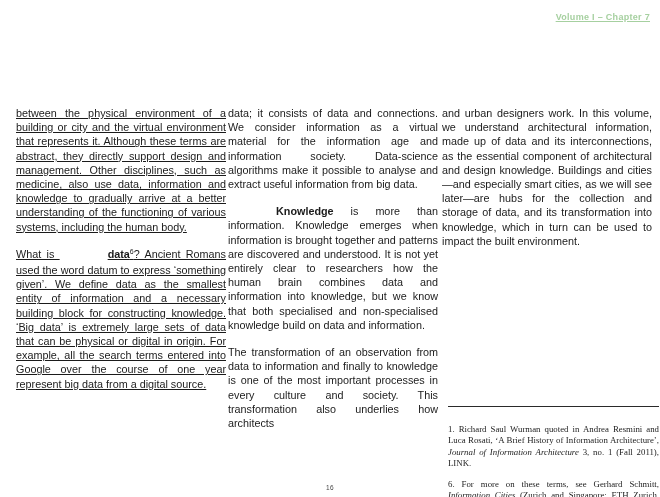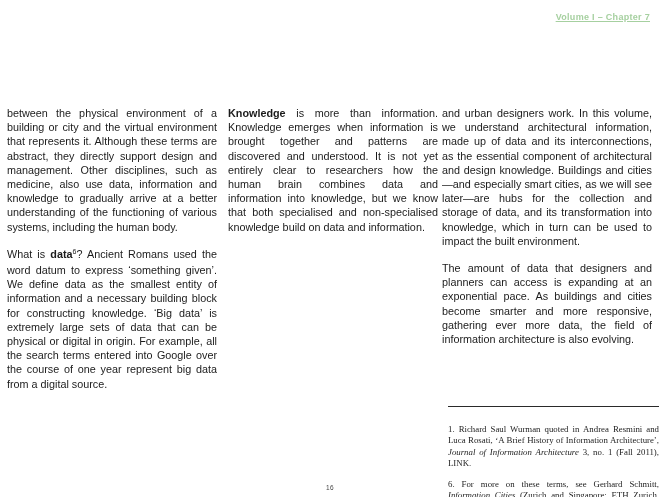--- a/index.html
+++ b/index.html
@@ -22,25 +22,25 @@
   }
   .col{
     position:absolute;
     top:106px;
     width:210px;
     font-size:10.8px;
     line-height:14.2px;
     color:#1b1b1b;
     text-align:justify;
   }
-  .col-1{left:7px;}
+  .col-1{left:16px;text-decoration:underline;}
   .col-2{left:228px;}
   .col-3{left:442px;}
   .col p{margin:0 0 13px 0;}
-  .b{font-weight:bold;}
+  .b{font-weight:bold;margin-left:48px;}
   .i{font-style:italic;}
   .sup{font-size:7px;vertical-align:baseline;position:relative;top:-3.5px;}
   .footnotes{
     position:absolute;
     left:448px;top:406px;
     width:211px;
     border-top:1px solid #2a2a2a;
     padding-top:17px;
     font-family:"Liberation Serif",serif;
     font-size:8.8px;
@@ -68,25 +68,26 @@
 
 <div class="page">
 
   <a class="chapter-link" style="color: rgb(166, 208, 160);">Volume I – Chapter 7</a>
 
   <div class="col col-1">
       <p><span>between the physical environment of a building or city and the virtual environment that represents it. Although these terms are abstract, they directly support design and management. Other disciplines, such as medicine, also use data, information and knowledge to gradually arrive at a better understanding of the functioning of various systems, including the human body.</span></p>
       <p><span>What is </span><span class="b">data</span><span class="sup">6</span><span>? Ancient Romans used the word datum to express ‘something given’. We define data as the smallest entity of information and a necessary building block for constructing knowledge. ‘Big data’ is extremely large sets of data that can be physical or digital in origin. For example, all the search terms entered into Google over the course of one year represent big data from a digital source.</span></p>
     </div>
   <div class="col col-2">
+      <p><span>data; it consists of data and connections. We consider information as a virtual material for the information age and information society. Data-science algorithms make it possible to analyse and extract useful information from big data.</span></p>
       <p><span class="b">Knowledge</span><span> is more than information. Knowledge emerges when information is brought together and patterns are discovered and understood. It is not yet entirely clear to researchers how the human brain combines data and information into knowledge, but we know that both specialised and non-specialised knowledge build on data and information.</span></p>
+      <p><span>The transformation of an observation from data to information and finally to knowledge is one of the most important processes in every culture and society. This transformation also underlies how architects</span></p>
     </div>
   <div class="col col-3">
       <p><span>and urban designers work. In this volume, we understand architectural information, made up of data and its interconnections, as the essential component of architectural and design knowledge. Buildings and cities—and especially smart cities, as we will see later—are hubs for the collection and storage of data, and its transformation into knowledge, which in turn can be used to impact the built environment.</span></p>
-      <p><span>The amount of data that designers and planners can access is expanding at an exponential pace. As buildings and cities become smarter and more responsive, gathering ever more data, the field of information architecture is also evolving.</span></p>
     </div>
 
   <div class="footnotes">
       <p><span>1. Richard Saul Wurman quoted in Andrea Resmini and Luca Rosati, ‘A Brief History of Information Architecture’, </span><span class="i">Journal of Information Architecture</span><span> 3, no. 1 (Fall 2011), </span><a class="fn-link">LINK</a><span>.</span></p>
       <p><span>6. For more on these terms, see Gerhard Schmitt, </span><span class="i">Information Cities</span><span> (Zurich and Singapore: ETH Zurich, 2015), 6–7, </span></p>
     </div>
 
   <div class="page-number">16</div>
 
 </div>

